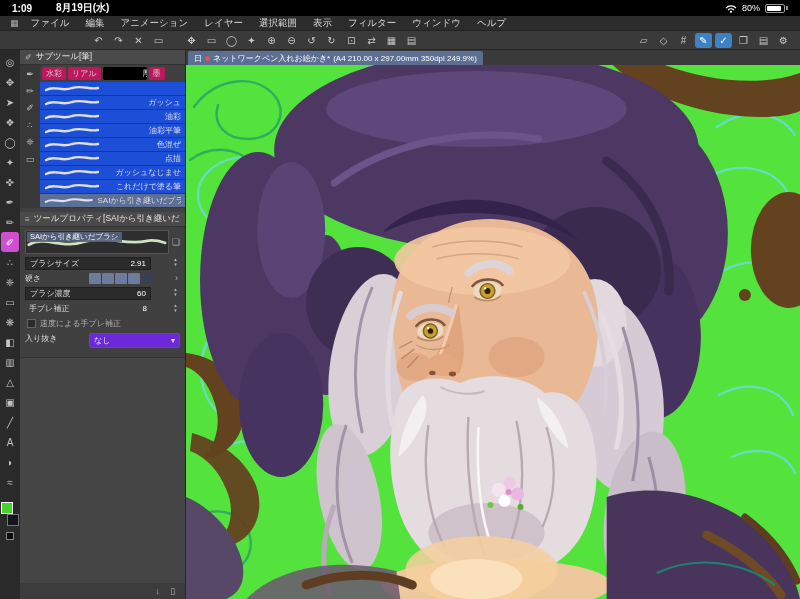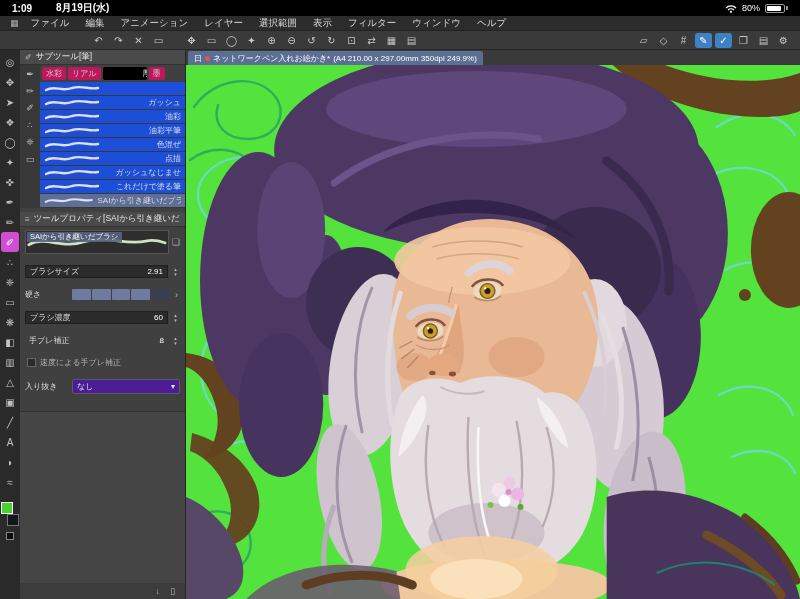--- a/index.html
+++ b/index.html
@@ -70,36 +70,36 @@
   .brush-row.selected .stroke-path{stroke:#dde3f4;}
   .brush-label{margin-left:auto;font-size:8px;color:#ddd;white-space:nowrap;overflow:hidden;}
 
   .property-panel{margin-top:4px;}
   .prop-preview-row{display:flex;align-items:center;gap:3px;margin:3px 5px 2px;}
   .prop-preview{position:relative;flex:1;height:24px;background:#2e2e2e;border:1px solid #555;}
   .prop-preview svg{width:100%;height:100%;display:block;}
   .name-overlay{position:absolute;left:1px;top:1px;font-size:7.5px;color:#fff;
     background:rgba(86,99,128,.9);padding:0 3px;white-space:nowrap;}
   .register-icon{color:#b5b5b5;font-size:9px;}
-  .prop-row{display:flex;align-items:center;gap:3px;margin:11px 5px;}
+  .prop-row{display:flex;gap:20px;margin:3px 5px;}
   .prop-bar{flex:1;height:13px;background:#2b2b2b;border:1px solid #1f1f1f;display:flex;
     align-items:center;justify-content:space-between;padding:0 4px;}
   .prop-plain{flex:1;display:flex;align-items:center;justify-content:space-between;padding:0 4px;}
   .prop-label{font-size:8px;color:#ddd;white-space:nowrap;}
   .w-label{width:44px;flex:0 0 auto;}
   .prop-value{font-size:8px;color:#fff;}
   .stepper{width:9px;display:flex;flex-direction:column;align-items:center;color:#bbb;
     font-size:5px;line-height:5px;}
   .segments{display:flex;gap:1px;flex:1;}
   .segment{flex:1;height:11px;background:#39404f;border-radius:1px;}
   .segment.selected{background:#6d7b9e;}
   .chev{color:#bbb;font-size:9px;padding:0 2px;}
   .checkbox-row{display:flex;align-items:center;gap:4px;margin:4px 7px;color:#b0b0b0;font-size:8px;}
   .checkbox{width:9px;height:9px;background:#2b2b2b;border:1px solid #666;flex:0 0 auto;}
-  .dropdown{flex:1;height:15px;background:#4c1d95;border:1px solid #5a5a5a;border-radius:2px;
+  .dropdown{flex:1;height:15px;background:#6d28d9;border:1px solid #5a5a5a;border-radius:2px;
     display:flex;align-items:center;justify-content:space-between;padding:0 4px;font-size:8px;color:#e5e5e5;}
   .panel-empty{flex:1;background:#454545;margin-top:6px;border-top:1px solid #333;}
   .panel-footer{height:16px;background:#3c3c3c;display:flex;align-items:center;justify-content:flex-end;
     gap:10px;padding:0 10px;color:#b5b5b5;font-size:9px;flex:0 0 auto;}
 
   
   .canvas-area{flex:1;display:flex;flex-direction:column;min-width:0;background:#3a3a3a;}
   .canvas-tabbar{height:15px;display:flex;align-items:flex-end;padding-left:2px;flex:0 0 auto;}
   .canvas-tab{height:14px;background:#5b6f93;border-radius:2px 2px 0 0;display:flex;align-items:center;
     gap:3px;padding:0 6px;font-size:8px;color:#fff;max-width:380px;white-space:nowrap;overflow:hidden;}

